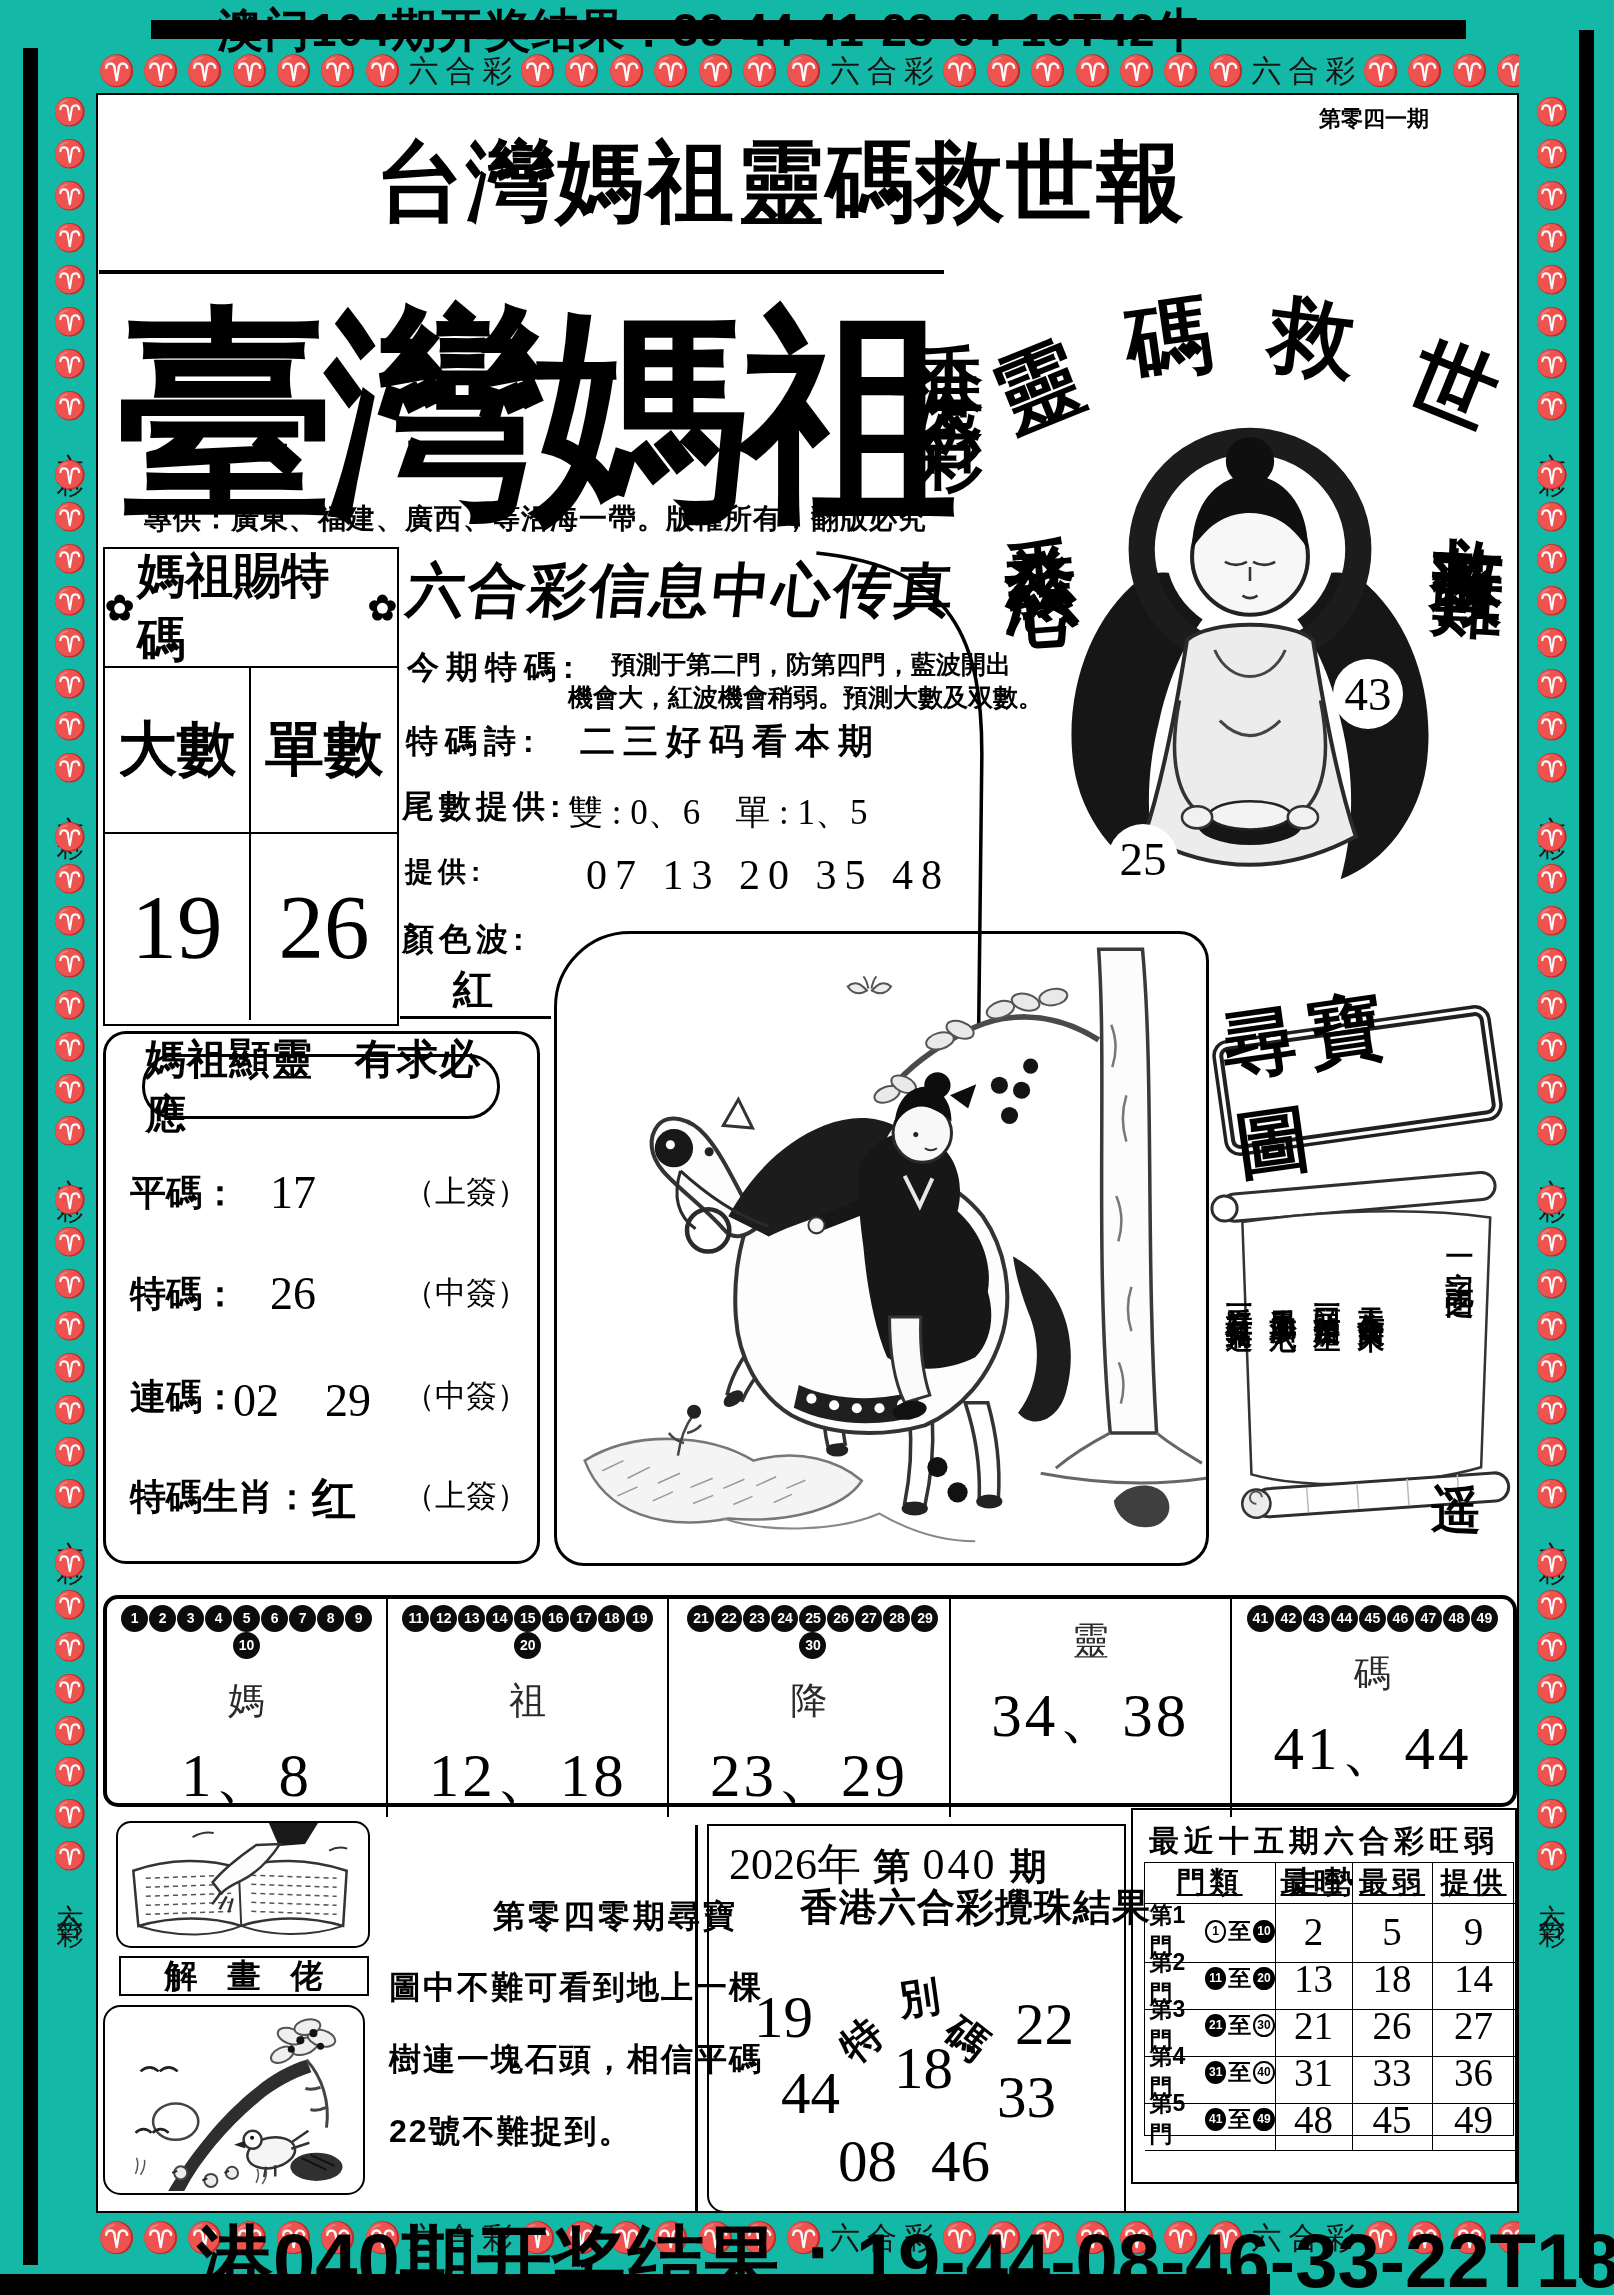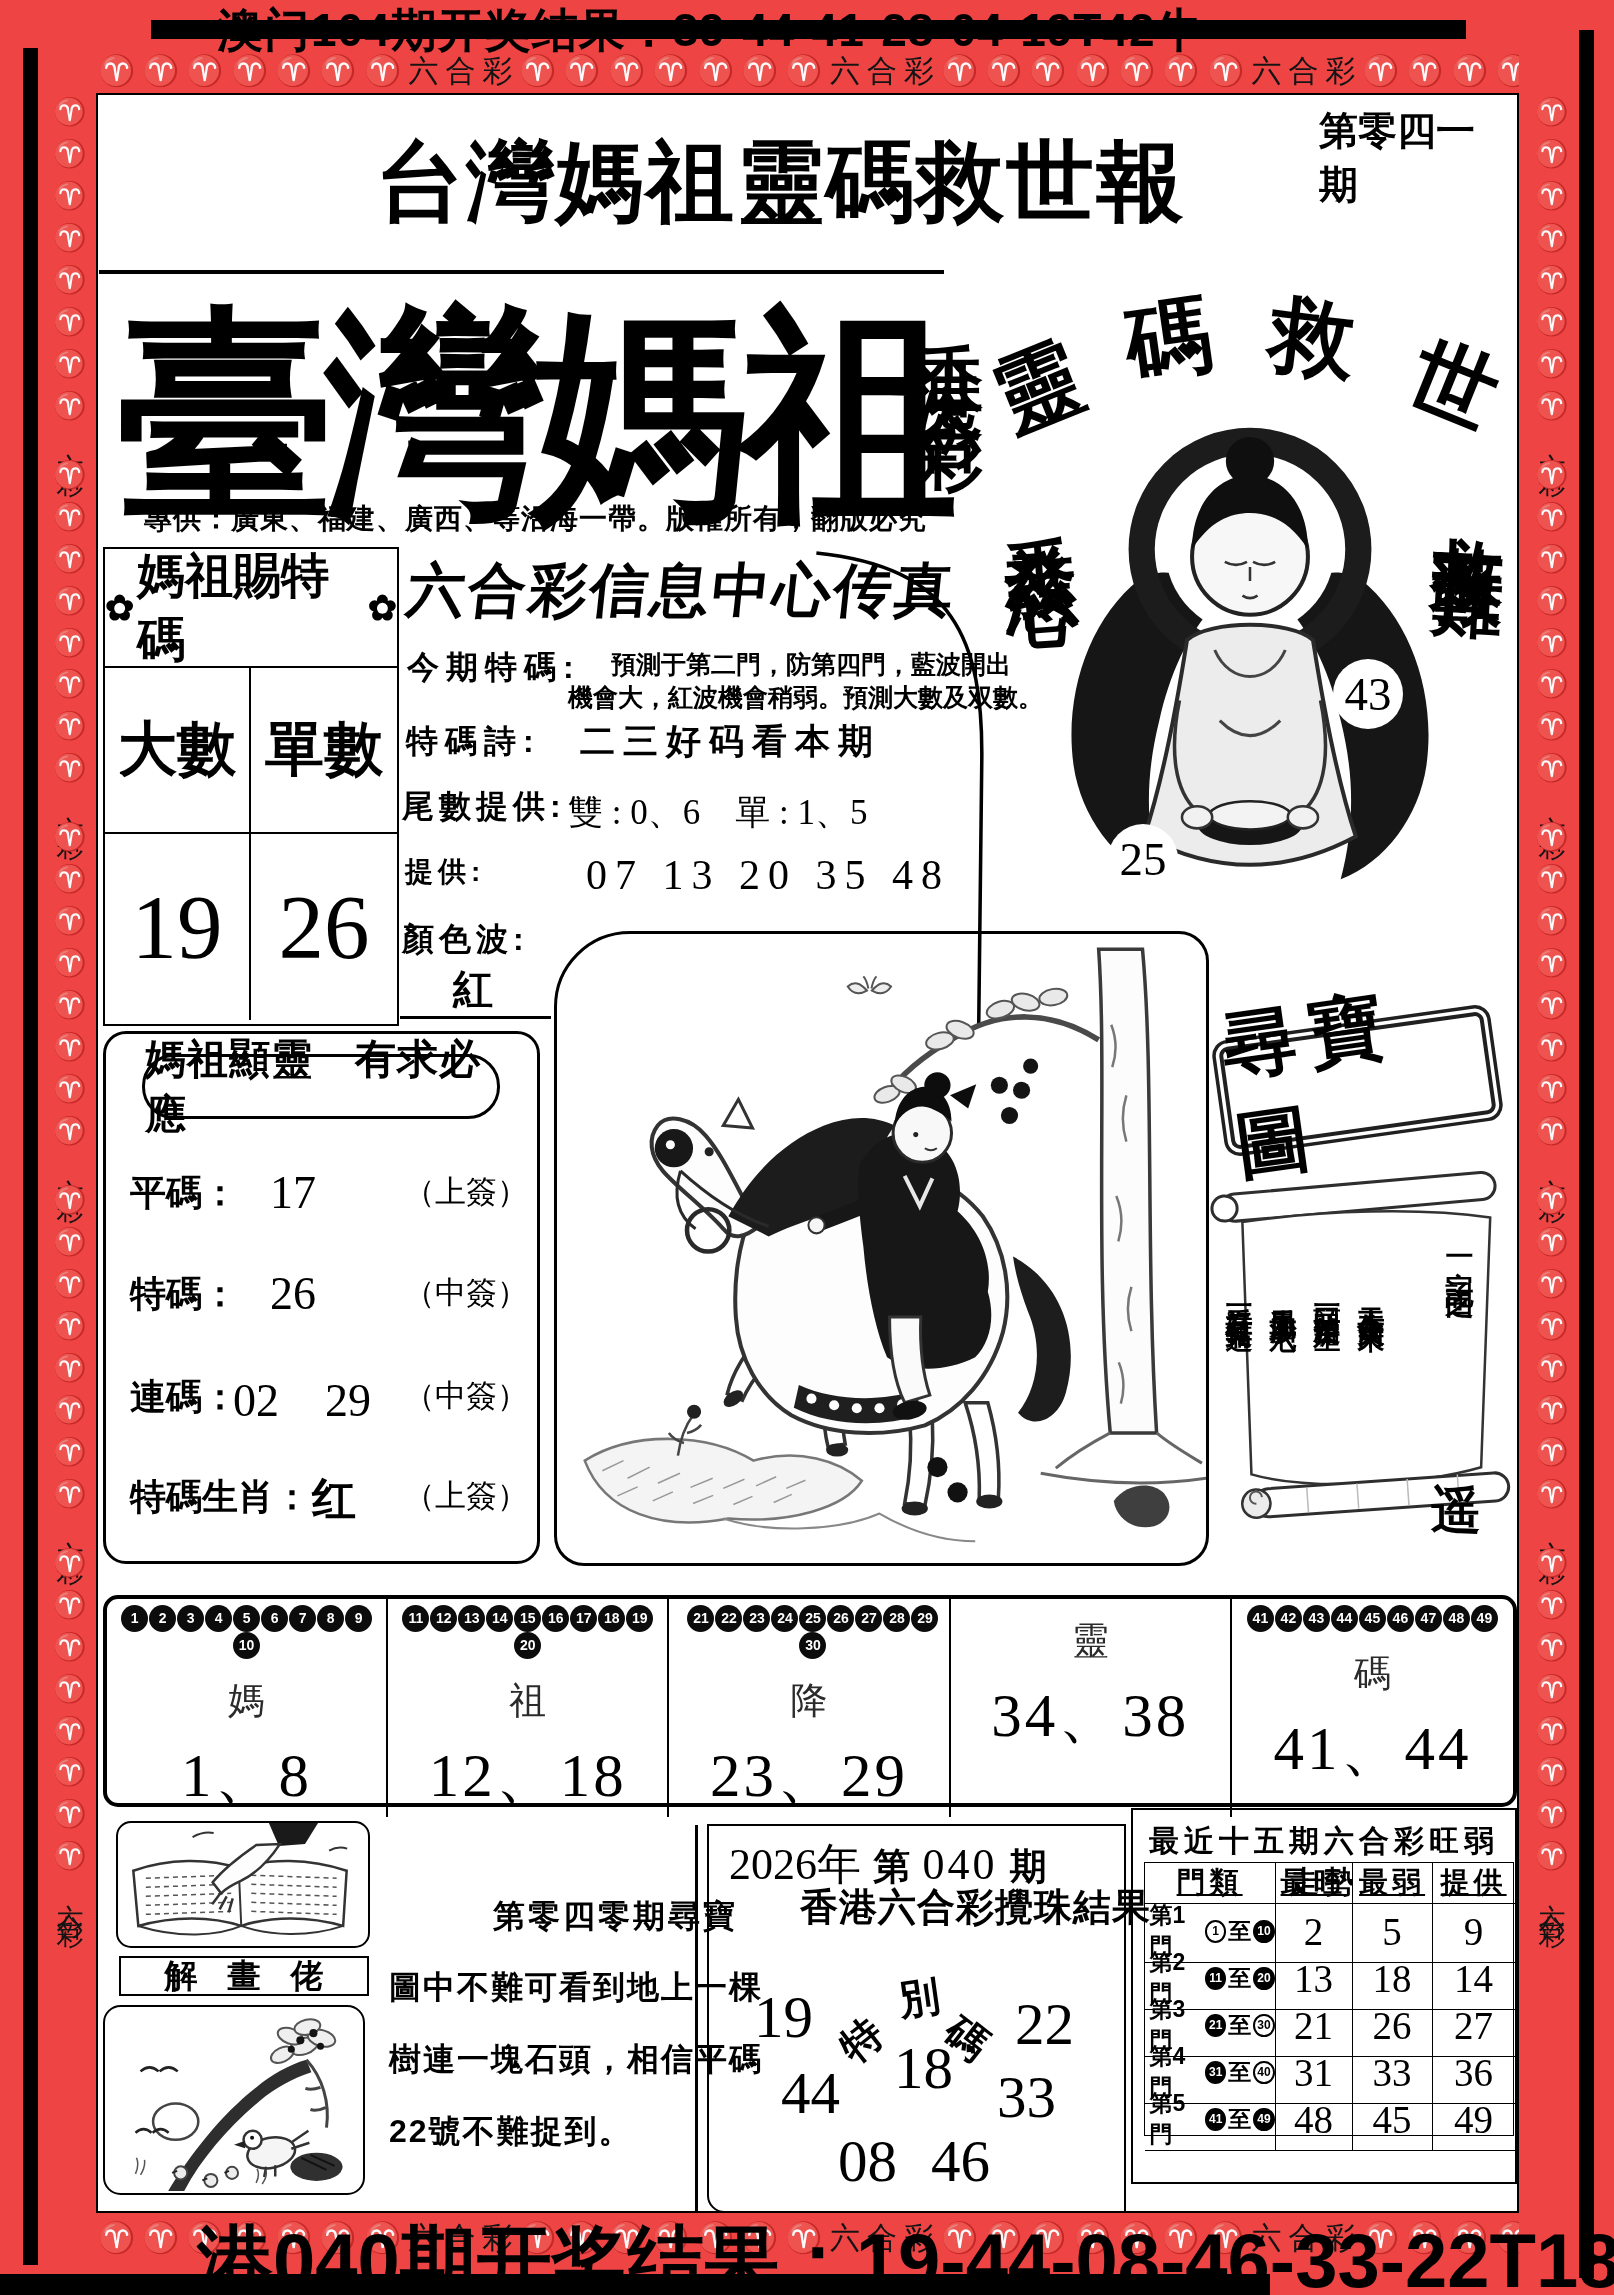--- a/index.html
+++ b/index.html
@@ -1,18 +1,18 @@
 <!DOCTYPE html>
 <html style="font-size:8px"><head>
 <meta charset="utf-8">
 <style>
   * { margin:0; padding:0; box-sizing:border-box; }
   html,body { background:#d8d8d8; }
   #page {
-    position:relative; width:1614px; height:2295px; background:#ef4444;
+    position:relative; width:1614px; height:2295px; background:#14b8a6;
     font-family:"Liberation Sans", sans-serif; color:#000; overflow:hidden;
   }
   .abs { position:absolute; }
   .serif { font-family:"Liberation Serif", serif; }
   .vert { writing-mode:vertical-rl; text-orientation:upright; }
   .nowrap { white-space:nowrap; }
   .band { color:#141414; overflow:hidden; letter-spacing:7px; font-size:30px; line-height:45px; }
   .vband { letter-spacing:9px; font-size:27px; line-height:39px; }
   .bar { background:#000; }
   .frame { border:2px solid #000; }
@@ -49,21 +49,21 @@
   <div class="abs band nowrap" style="left:98px;top:48px;width:1421px;height:46px;">♈♈♈♈♈♈♈六合彩♈♈♈♈♈♈♈六合彩♈♈♈♈♈♈♈六合彩♈♈♈♈♈♈♈六合彩♈♈♈♈♈♈♈</div>
   <div class="abs band nowrap" style="left:98px;top:2215px;width:1421px;height:46px;">♈♈♈♈♈♈♈六合彩♈♈♈♈♈♈♈六合彩♈♈♈♈♈♈♈六合彩♈♈♈♈♈♈♈六合彩♈♈♈♈♈♈♈</div>
   <div class="abs band vband vert" style="left:49px;top:96px;width:40px;height:2114px;">♈♈♈♈♈♈♈♈六合彩♈♈♈♈♈♈♈♈六合彩♈♈♈♈♈♈♈♈六合彩♈♈♈♈♈♈♈♈六合彩♈♈♈♈♈♈♈♈六合彩♈♈♈♈♈♈♈♈六合彩♈♈♈♈♈♈♈♈</div>
   <div class="abs band vband vert" style="left:1531px;top:96px;width:40px;height:2114px;">♈♈♈♈♈♈♈♈六合彩♈♈♈♈♈♈♈♈六合彩♈♈♈♈♈♈♈♈六合彩♈♈♈♈♈♈♈♈六合彩♈♈♈♈♈♈♈♈六合彩♈♈♈♈♈♈♈♈六合彩♈♈♈♈♈♈♈♈</div>
   <div class="abs bar" style="left:23px;top:48px;width:15px;height:2217px;"></div>
   <div class="abs bar" style="left:1579px;top:30px;width:15px;height:2248px;"></div>
 
   <div class="abs frame" style="left:96px;top:93px;width:1423px;height:2120px;background:#fff;"></div>
 
   <div class="abs nowrap" style="left:242px;top:123px;width:1078px;text-align:center;font-size:88px;font-weight:900;letter-spacing:2px;">台灣媽祖靈碼救世報</div>
-  <div class="abs" style="left:1319px;top:104px;width:194px;display:flex;justify-content:space-between;font-size:39px;font-weight:700;">第零四一期</div>
+  <div class="abs" style="left:1319px;top:104px;width:194px;display:flex;justify-content:space-between;font-size:22px;font-weight:700;">第零四一期</div>
   <div class="abs bar" style="left:99px;top:270px;width:845px;height:4px;"></div>
 
   <div class="abs nowrap" style="left:117px;top:266px;font-size:217px;font-weight:900;letter-spacing:-9px;transform:scaleY(1.04);transform-origin:top left;">臺灣媽祖</div>
   <div class="abs vert nowrap" style="left:905px;top:288px;height:514px;font-size:67px;font-weight:800;letter-spacing:21px;">香港六合彩</div>
   <div class="abs nowrap" style="left:144px;top:500px;font-size:28px;font-weight:700;letter-spacing:1px;">專供：廣東、福建、廣西、等沿海一帶。版權所有，翻版必究</div>
 
   <svg class="abs" style="left:988px;top:267px;" width="524" height="630" viewBox="0 0 1040 1250">
     <path d="M300,620 C200,700 150,850 170,990 C185,1090 250,1180 340,1215 C310,1100 315,1000 340,900 C360,810 395,730 450,670 C420,610 350,590 300,620 Z" fill="#161616"></path>
     <path d="M740,620 C840,700 890,850 870,990 C855,1090 790,1180 700,1215 C730,1100 725,1000 700,900 C680,810 645,730 590,670 C620,610 690,590 740,620 Z" fill="#161616"></path>
     <circle cx="520" cy="560" r="215" fill="none" stroke="#1c1c1c" stroke-width="52"></circle>

